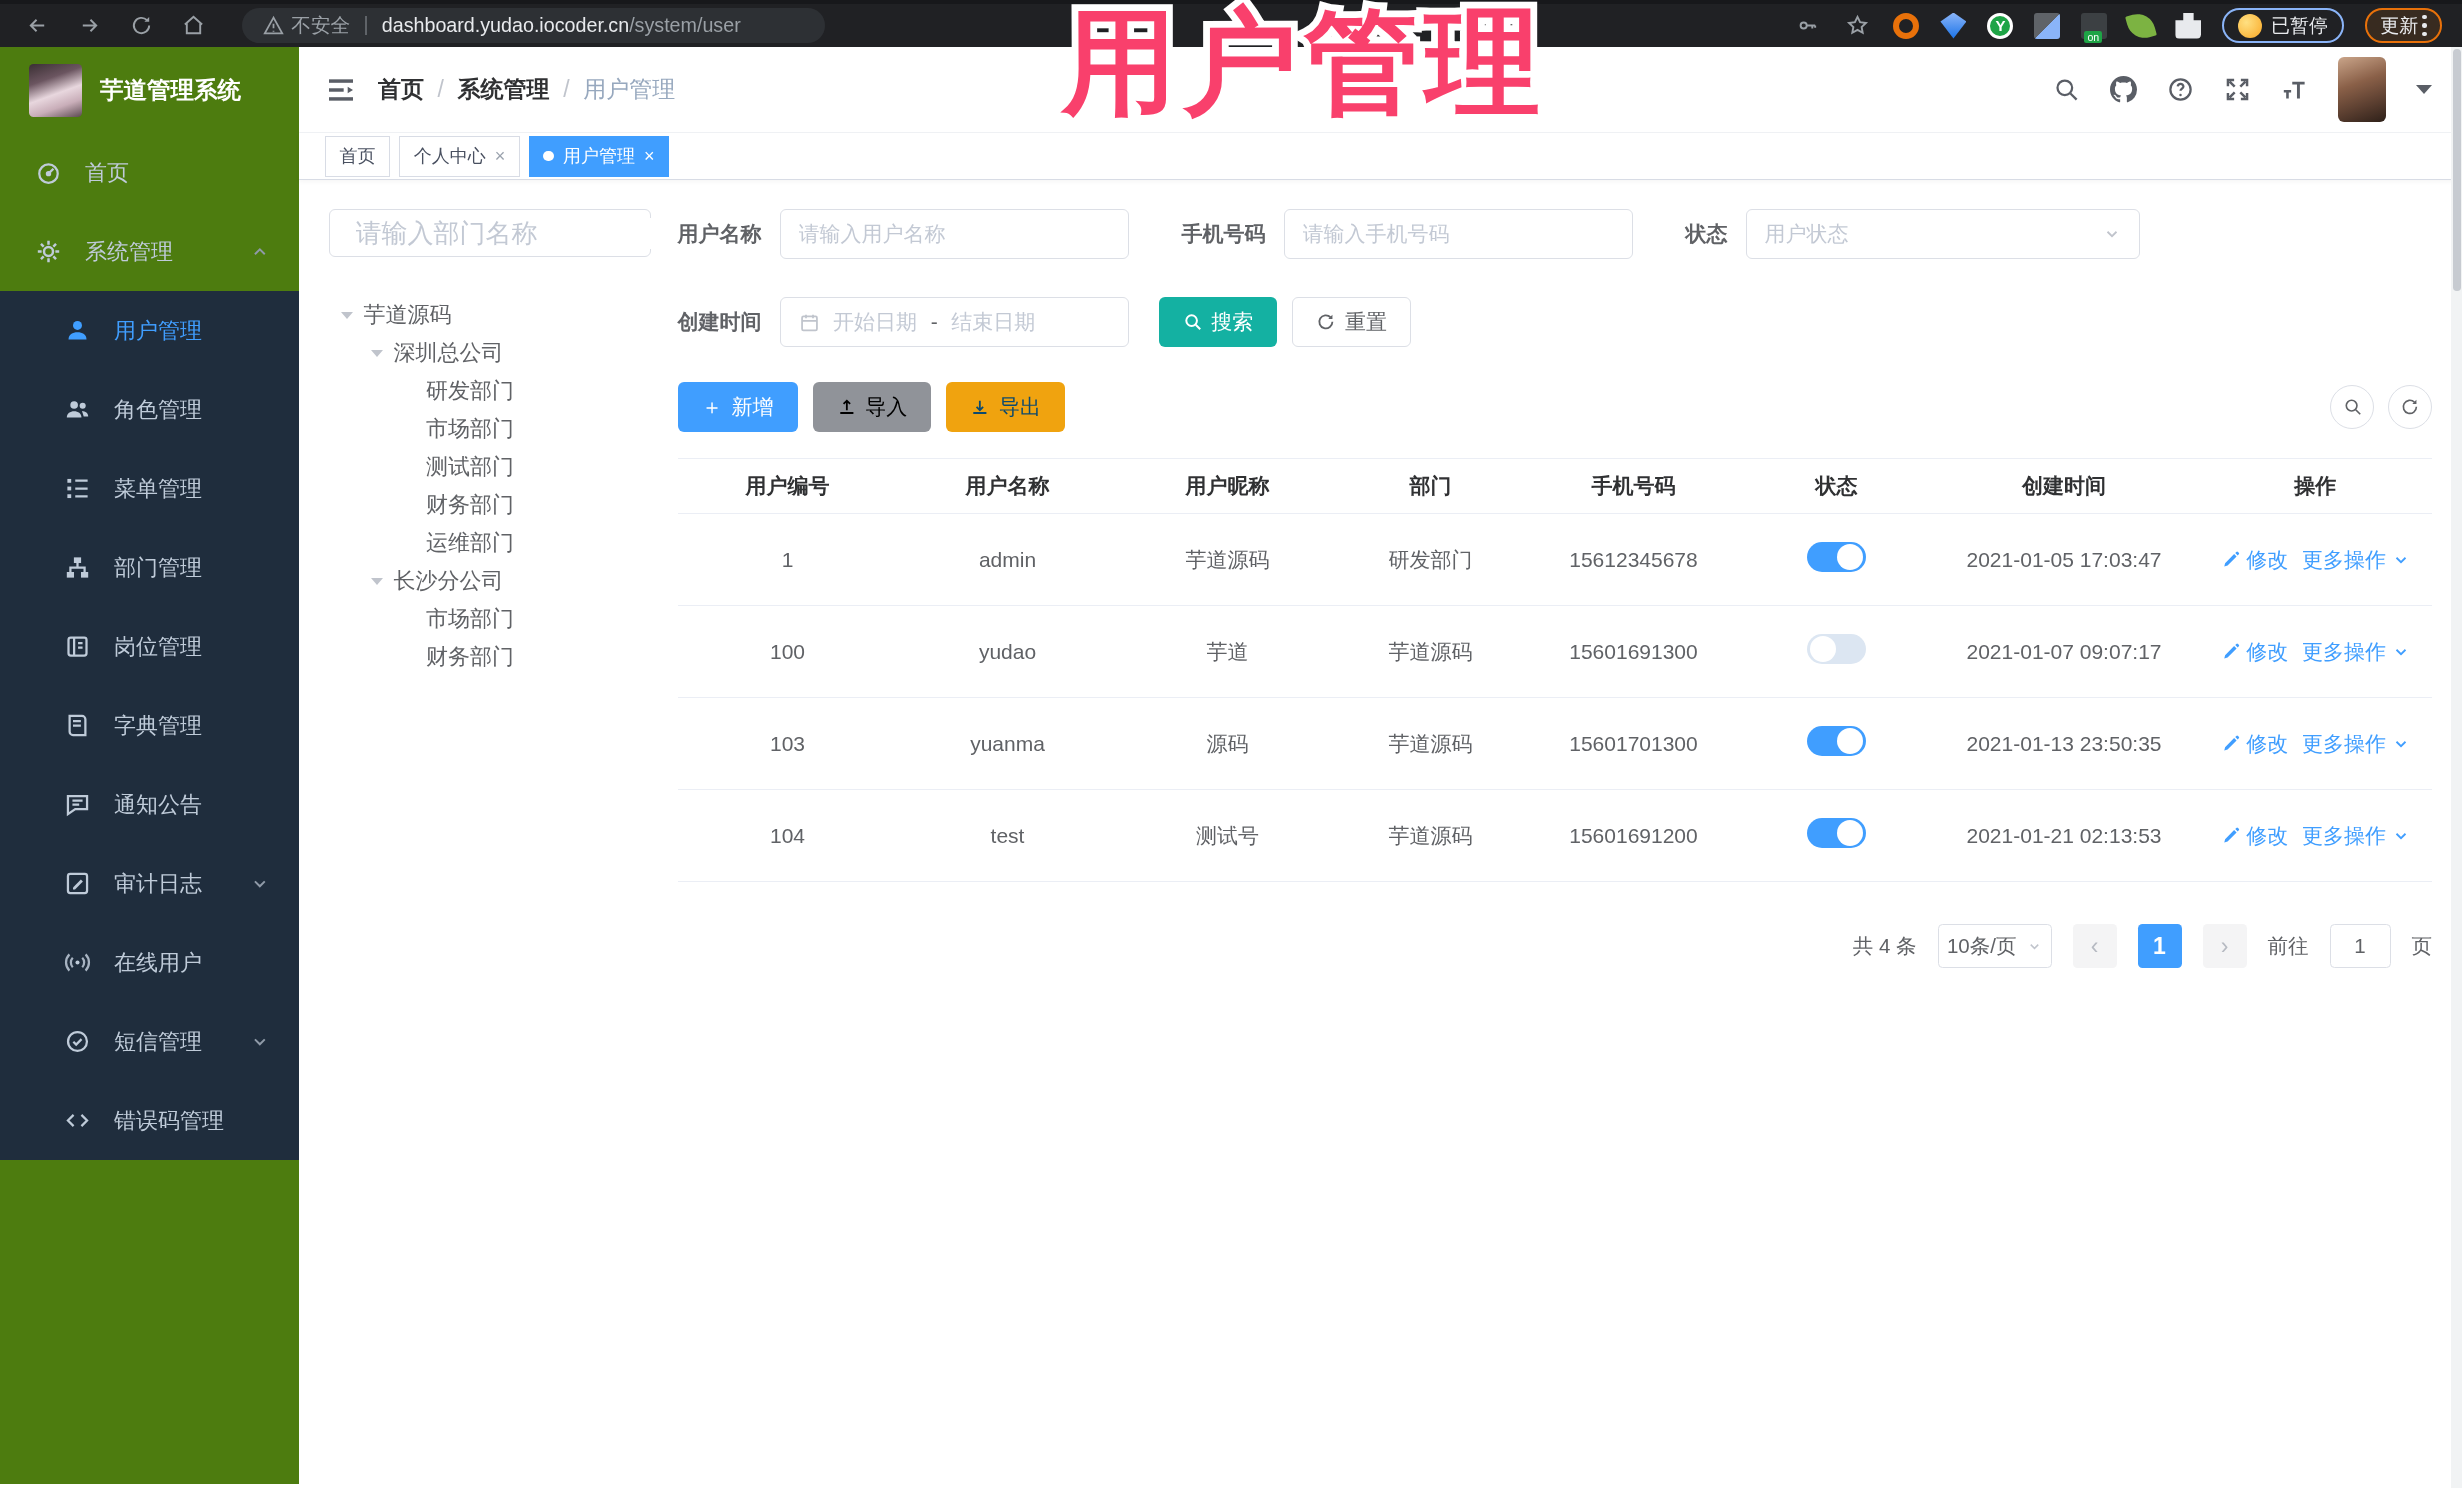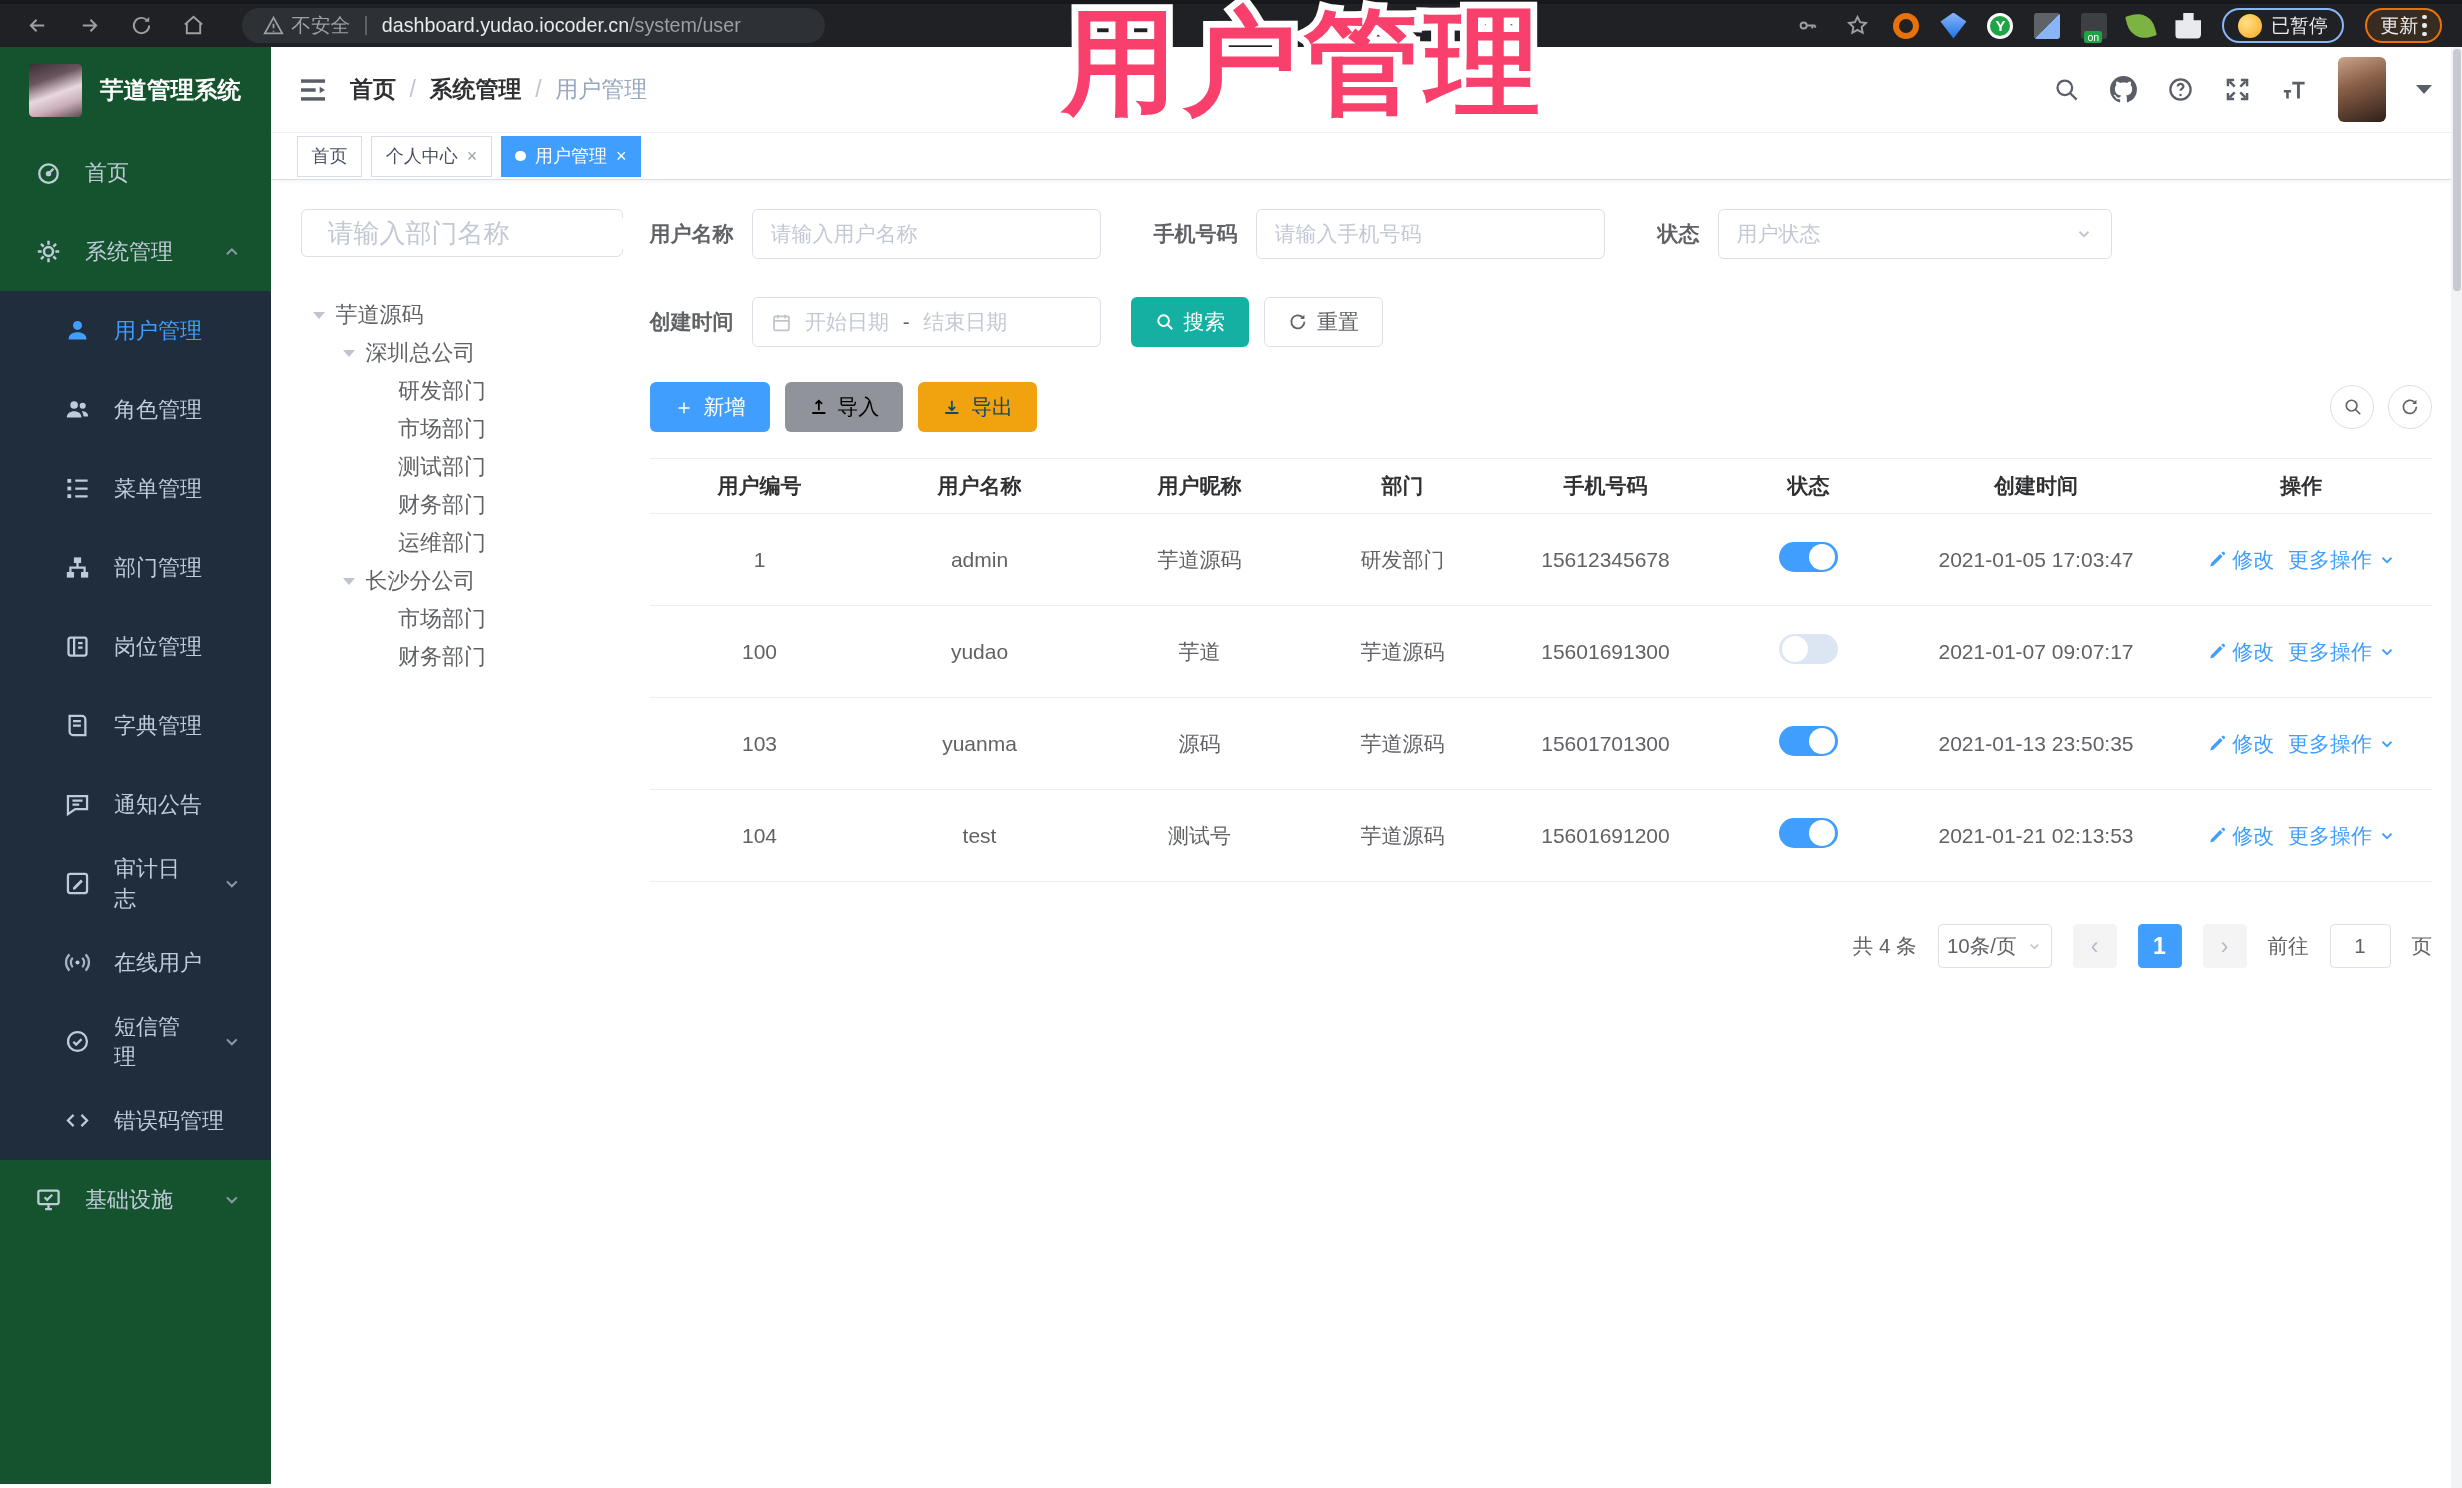--- a/index.html
+++ b/index.html
@@ -29,21 +29,21 @@
   .ext.puzzle { background:#e8eaed; border-radius:4.5px; clip-path:polygon(0 30%,30% 30%,30% 0,70% 0,70% 30%,100% 30%,100% 100%,0 100%); }
   .chip { height:35px; border-radius:17.4px; display:flex; align-items:center; gap:9px; padding:0 13.6px; font-size:19px; color:#e8eaed; }
   .chip.paused { border:2.3px solid #8ab4f8; }
   .chip .face { width:24px; height:24px; border-radius:50%; background:radial-gradient(circle at 35% 35%,#ffe082,#f9a825); }
   .chip.update { border:2.3px solid #e8710a; background:rgba(232,113,10,.12); gap:4px; }
   .dots { display:flex; flex-direction:column; gap:3.8px; }
   .dots i { width:4.5px; height:4.5px; border-radius:50%; background:#e8eaed; }
 
   
   .app { display:flex; height:1437px; }
-  .sidebar { width:271px; background:#14532d; flex:0 0 auto; color:#bfcbd9; }
+  .sidebar { width:299px; background:#4d7c0f; flex:0 0 auto; color:#bfcbd9; }
   .logo-row { height:86px; display:flex; align-items:center; padding-left:29px; gap:18px; }
   .logo-img { width:53px; height:53px; border-radius:4.5px; background:linear-gradient(160deg,#3a2f33 0%,#6b5560 30%,#e8d7de 55%,#c9aeb9 75%,#5c4a52 100%); }
   .logo-title { color:#fff; font-size:23.5px; font-weight:bold; }
   .menu-item { height:79px; display:flex; align-items:center; padding:0 29px 0 35px; font-size:22px; gap:23px; cursor:pointer; }
   .menu-item svg { width:27px; height:27px; flex:0 0 auto; }
   .menu-item .chev { margin-left:auto; width:19.7px; height:19.7px; color:#8f9aa8; }
   .submenu { background:#1f2d3d; }
   .submenu .menu-item { padding-left:64px; }
   .menu-item.active { color:#409eff; }
   .menu-item.active svg { color:#409eff; }
@@ -318,30 +318,20 @@
           </svg>
       </div>
       <div class="menu-item">
         <svg viewBox="0 0 24 24" fill="none" stroke="currentColor" stroke-width="2">
             <path d="M8.5 7l-5 5 5 5M15.5 7l5 5-5 5"></path>
           </svg>
         <span>错误码管理</span>
       </div>
     </div>
 
-    <div class="menu-item">
-      <svg viewBox="0 0 24 24" fill="none" stroke="currentColor" stroke-width="2">
-          <rect x="3" y="4" width="18" height="12" rx="1.5"></rect>
-          <path d="M9 20.5h6M12 16v4.5M8.5 10l2.3 2.3 4.5-4.5"></path>
-        </svg>
-      <span>基础设施</span>
-      <svg class="chev" viewBox="0 0 24 24" fill="none" stroke="currentColor" stroke-width="2.4">
-          <path d="M6 9l6 6 6-6"></path>
-        </svg>
-    </div>
   </aside>
 
   <div class="main">
 
     <div class="topbar">
       <svg class="hamburger" viewBox="0 0 24 24" fill="currentColor">
           <rect x="3" y="4" width="18" height="2.6"></rect>
           <rect x="3" y="10.7" width="11" height="2.6"></rect>
           <rect x="3" y="17.4" width="18" height="2.6"></rect>
           <path d="M17 9.5l4 2.5-4 2.5z"></path>

